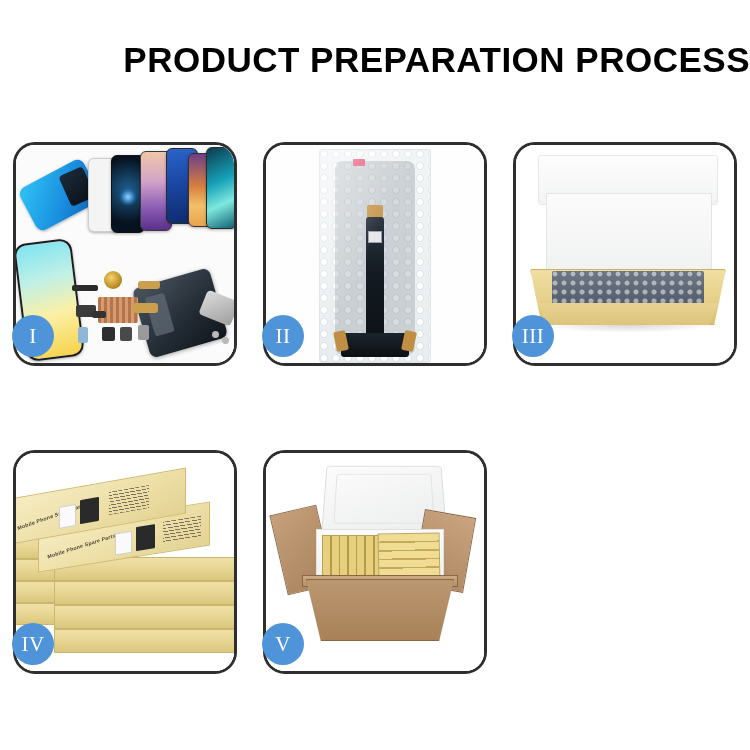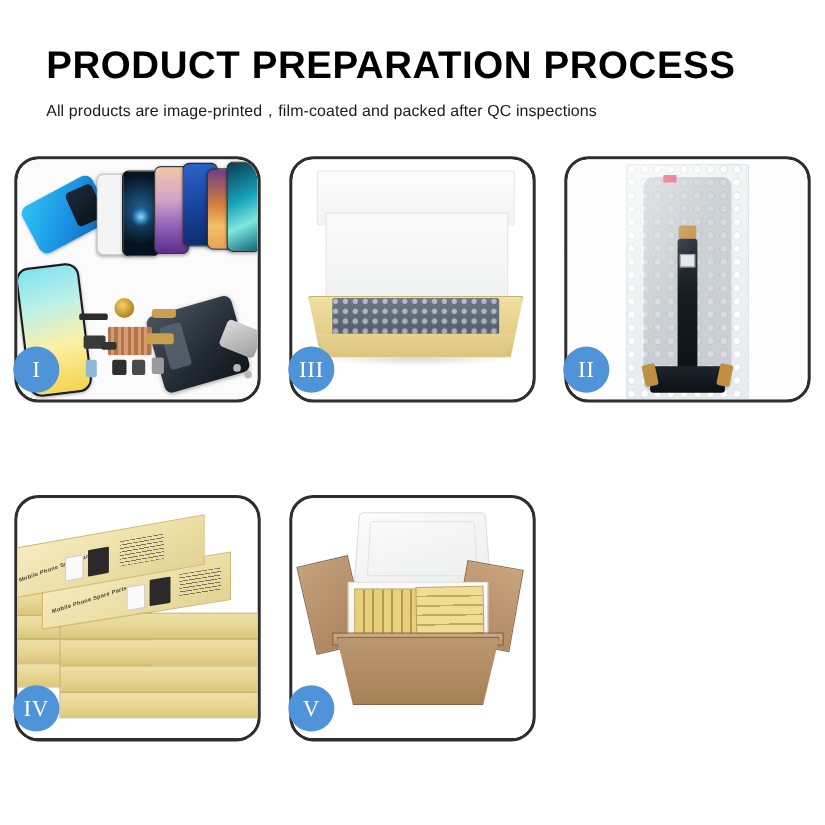--- a/index.html
+++ b/index.html
@@ -7,21 +7,21 @@
   html, body {
     width: 750px; height: 750px;
     background: #ffffff;
     font-family: "Liberation Sans", sans-serif;
     overflow: hidden;
   }
 
   .page { position: relative; width: 750px; height: 750px; background: #fff; }
 
   
-  .header { position: absolute; left: 0; top: 0; width: 750px; text-align: left; padding-left: 42px; }
+  .header { position: absolute; left: 0; top: 0; width: 750px; text-align: right; }
   .title {
     font-size: 35px; font-weight: 700; letter-spacing: 0.5px;
     color: #000; line-height: 1; padding-top: 42px;
     font-family: "Liberation Sans", sans-serif;
   }
   .subtitle {
     font-size: 14.5px; font-weight: 400; color: #1a1a1a;
     padding-top: 14px; letter-spacing: 0.1px;
   }
 
@@ -349,21 +349,20 @@
     background: rgba(120,98,72,.55);
   }
 </style>
 </head>
 <body>
 
 <div class="page">
 
   <div class="header">
     <div class="title">PRODUCT PREPARATION PROCESS</div>
-    <div class="subtitle">All products are image-printed，film-coated and packed after QC inspections</div>
   </div>
 
   <div class="grid">
 
     <div class="panel">
       <div class="panel-clip">
         <div class="collage">
           <div class="scr s-blue"></div>
           <div class="scr s-white"></div>
           <div class="scr s-black"></div>
@@ -387,52 +386,52 @@
           <div class="part p-tool"></div>
           <div class="part p-screw1"></div>
           <div class="part p-screw2"></div>
         </div>
       </div>
       <div class="badge">I</div>
     </div>
 
     <div class="panel">
       <div class="panel-clip">
-        <div class="k3">
-          <div class="k3-lidback"></div>
-          <div class="k3-foam"></div>
-          <div class="k3-tray"></div>
-          <div class="k3-bubble"></div>
-          <div class="k3-trayfront"></div>
-          <div class="k3-shadow"></div>
-        </div>
-      </div>
-      <div class="badge">III</div>
-    </div>
-
-    <div class="panel">
-      <div class="panel-clip">
         <div class="bw-stage">
           <div class="bw-bag"></div>
           <div class="bw-lcd"></div>
           <div class="bw-conn"></div>
           <div class="bw-flex"></div>
           <div class="bw-chip"></div>
           <div class="bw-btm"></div>
           <div class="bw-tab-l"></div>
           <div class="bw-tab-r"></div>
           <div class="bw-label"></div>
           <div class="bw-gloss"></div>
         </div>
       </div>
       <div class="badge">II</div>
     </div>
 
     <div class="panel">
       <div class="panel-clip">
+        <div class="k3">
+          <div class="k3-lidback"></div>
+          <div class="k3-foam"></div>
+          <div class="k3-tray"></div>
+          <div class="k3-bubble"></div>
+          <div class="k3-trayfront"></div>
+          <div class="k3-shadow"></div>
+        </div>
+      </div>
+      <div class="badge">III</div>
+    </div>
+
+    <div class="panel">
+      <div class="panel-clip">
         <div class="k4">
 
           <div class="bx" style="left:-4px; top:150px; width:126px; height:22px;"></div>
           <div class="bx" style="left:-4px; top:128px; width:126px; height:22px;"></div>
           <div class="bx" style="left:-4px; top:106px; width:126px; height:22px;"></div>
           <div class="bx" style="left:-4px; top:84px; width:126px; height:22px;"></div>
 
           <div class="bx" style="left:38px; top:176px; width:186px; height:24px;"></div>
           <div class="bx" style="left:38px; top:152px; width:186px; height:24px;"></div>
           <div class="bx" style="left:38px; top:128px; width:186px; height:24px;"></div>

